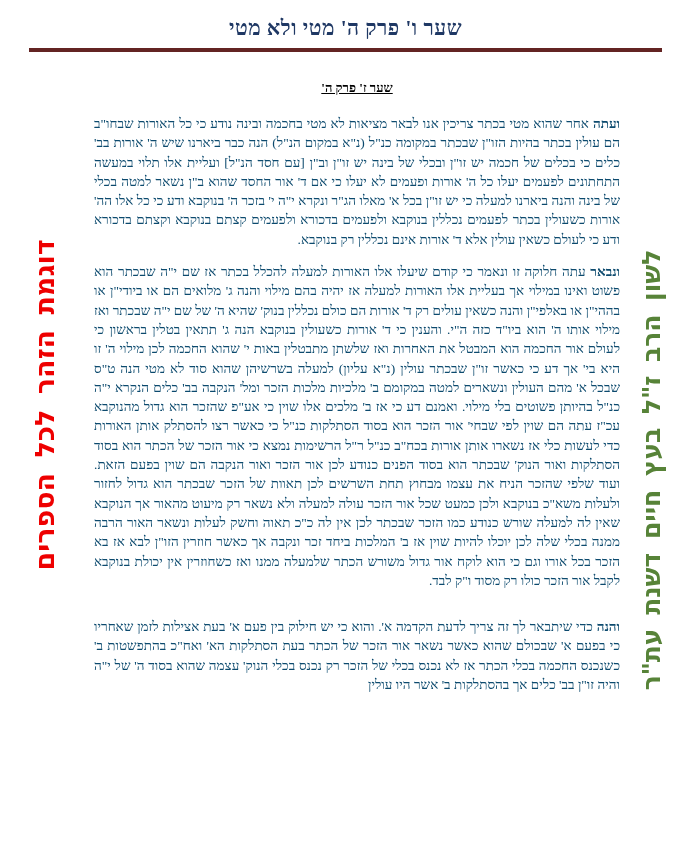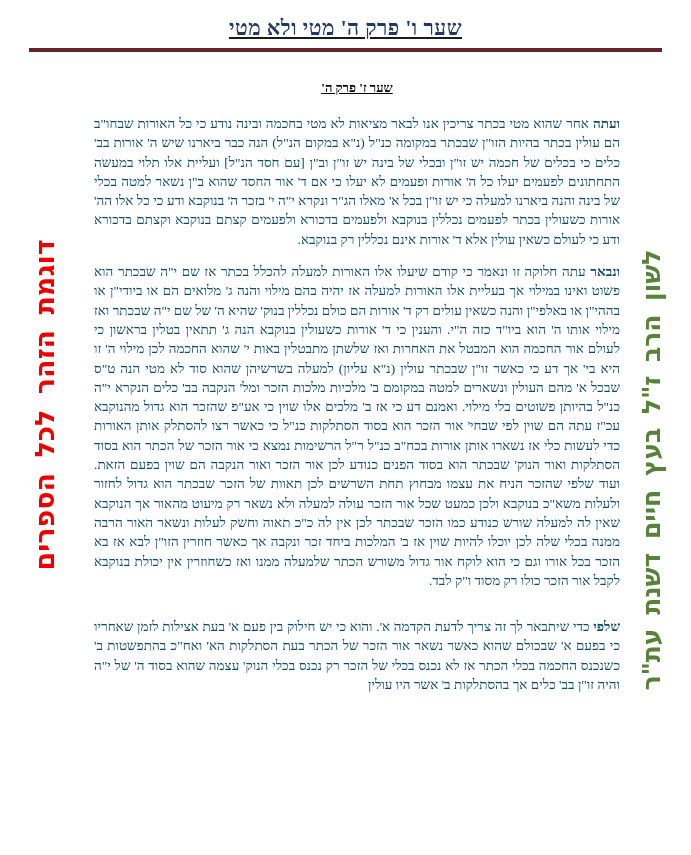--- a/index.html
+++ b/index.html
@@ -4,21 +4,21 @@
 <style>
   html, body { margin: 0; padding: 0; }
   body {
     width: 691px; height: 855px;
     background: #ffffff;
     position: relative;
     overflow: hidden;
     font-family: "Liberation Serif", serif;
     color: var(--body_color, #1a1a1a);
   }
-  .page { position: absolute; inset: 0; text-decoration: underline; }
+  .page { position: absolute; inset: 0; }
 
   
   .doc-title {
     margin: 16px 30px 0 30px;
     text-align: center;
     font-size: 21px;
     font-weight: bold;
     letter-spacing: 0.5px;
     color: var(--title_color, #1F3864);
     font-family: "Liberation Serif", serif;
@@ -98,18 +98,18 @@
   <div class="vert left">דוגמת הזהר לכל הספרים</div>
   <div class="vert right">לשון הרב ז"ל בעץ חיים דשנת עת"ר</div>
 
   <main class="main-col">
     <h2 class="section-heading">שער ז' פרק ה'</h2>
 
     <p class="para"><b class="lead">ועתה</b> <span>אחר שהוא מטי בכתר צריכין אנו לבאר מציאות לא מטי בחכמה ובינה נודע כי כל האורות שבחו"ב הם עולין בכתר בהיות הזו"ן שבכתר במקומה כנ"ל (נ"א במקום הנ"ל) הנה כבר ביארנו שיש ה' אורות בב' כלים כי בכלים של חכמה יש זו"ן ובכלי של בינה יש זו"ן וב"ן [עם חסד הנ"ל] ועליית אלו תלוי במעשה התחתונים לפעמים יעלו כל ה' אורות ופעמים לא יעלו כי אם ד' אור החסד שהוא ב"ן נשאר למטה בכלי של בינה והנה ביארנו למעלה כי יש זו"ן בכל א' מאלו הג"ר ונקרא י"ה י' בזכר ה' בנוקבא ודע כי כל אלו הה' אורות כשעולין בכתר לפעמים נכללין בנוקבא ולפעמים בדכורא ולפעמים קצתם בנוקבא וקצתם בדכורא ודע כי לעולם כשאין עולין אלא ד' אורות אינם נכללין רק בנוקבא.</span></p>
 
     <p class="para gap-after"><b class="lead">ונבאר</b> <span>עתה חלוקה זו ונאמר כי קודם שיעלו אלו האורות למעלה להכלל בכתר אז שם י"ה שבכתר הוא פשוט ואינו במילוי אך בעליית אלו האורות למעלה אז יהיה בהם מילוי והנה ג' מלואים הם או ביודי"ן או בההי"ן או באלפי"ן והנה כשאין עולים רק ד' אורות הם כולם נכללין בנוק' שהיא ה' של שם י"ה שבכתר ואז מילוי אותו ה' הוא ביו"ד כזה ה"י. והענין כי ד' אורות כשעולין בנוקבא הנה ג' תתאין בטלין בראשון כי לעולם אור החכמה הוא המבטל את האחרות ואז שלשתן מתבטלין באות י' שהוא החכמה לכן מילוי ה' זו היא בי' אך דע כי כאשר זו"ן שבכתר עולין (נ"א עליון) למעלה בשרשיהן שהוא סוד לא מטי הנה ט"ס שבכל א' מהם העולין ונשארים למטה במקומם ב' מלכיות מלכות הזכר ומל' הנקבה בב' כלים הנקרא י"ה כנ"ל בהיותן פשוטים בלי מילוי. ואמנם דע כי אז ב' מלכים אלו שוין כי אע"פ שהזכר הוא גדול מהנוקבא עכ"ז עתה הם שוין לפי שבחי' אור הזכר הוא בסוד הסתלקות כנ"ל כי כאשר רצו להסתלק אותן האורות כדי לעשות כלי אז נשארו אותן אורות בכח"ב כנ"ל ר"ל הרשימות נמצא כי אור הזכר של הכתר הוא בסוד הסתלקות ואור הנוק' שבכתר הוא בסוד הפנים כנודע לכן אור הזכר ואור הנקבה הם שוין בפעם הזאת. ועוד שלפי שהזכר הניח את עצמו מבחוץ תחת השרשים לכן תאוות של הזכר שבכתר הוא גדול לחזור ולעלות משא"כ בנוקבא ולכן כמעט שכל אור הזכר עולה למעלה ולא נשאר רק מיעוט מהאור אך הנוקבא שאין לה למעלה שורש כנודע כמו הזכר שבכתר לכן אין לה כ"כ תאוה וחשק לעלות ונשאר האור הרבה ממנה בכלי שלה לכן יוכלו להיות שוין אז ב' המלכות ביחד זכר ונקבה אך כאשר חוזרין הזו"ן לבא אז בא הזכר בכל אורו וגם כי הוא לוקח אור גדול משורש הכתר שלמעלה ממנו ואז כשחוזרין אין יכולת בנוקבא לקבל אור הזכר כולו רק מסוד ו"ק לבד.</span></p>
 
-    <p class="para"><b class="lead">שלפי</b> <span>כדי שיתבאר לך זה צריך לדעת הקדמה א'. והוא כי יש חילוק בין פעם א' בעת אצילות לזמן שאחריו כי בפעם א' שבכולם שהוא כאשר נשאר אור הזכר של הכתר בעת הסתלקות הא' ואח"כ בהתפשטות ב' כשנכנס החכמה בכלי הכתר אז לא נכנס בכלי של הזכר רק נכנס בכלי הנוק' עצמה שהוא בסוד ה' של י"ה והיה זו"ן בב' כלים אך בהסתלקות ב' אשר היו עולין</span></p>
+    <p class="para"><b class="lead">והנה</b> <span>כדי שיתבאר לך זה צריך לדעת הקדמה א'. והוא כי יש חילוק בין פעם א' בעת אצילות לזמן שאחריו כי בפעם א' שבכולם שהוא כאשר נשאר אור הזכר של הכתר בעת הסתלקות הא' ואח"כ בהתפשטות ב' כשנכנס החכמה בכלי הכתר אז לא נכנס בכלי של הזכר רק נכנס בכלי הנוק' עצמה שהוא בסוד ה' של י"ה והיה זו"ן בב' כלים אך בהסתלקות ב' אשר היו עולין</span></p>
   </main>
 
   <div class="page-number">15</div>
 
 </div>
 
 </body></html>

